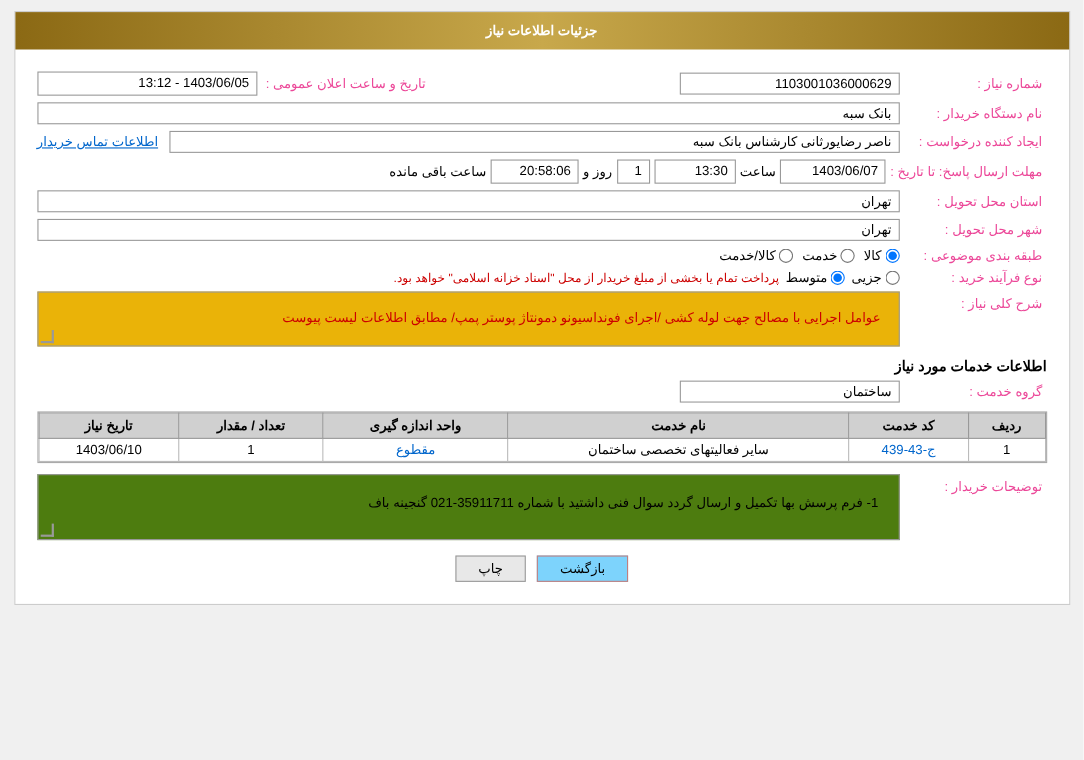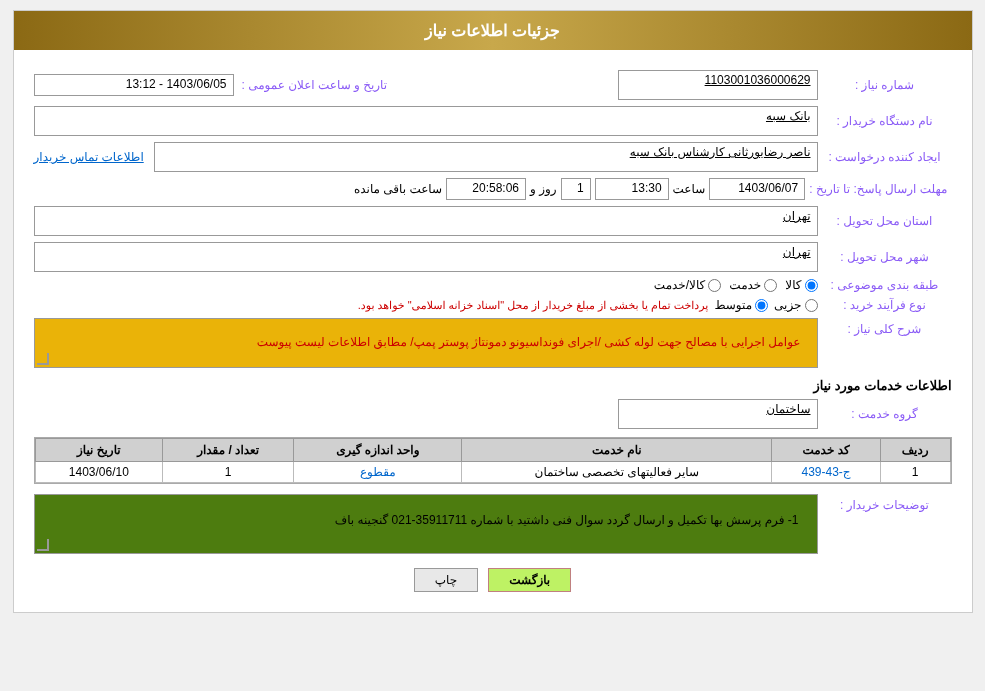--- a/index.html
+++ b/index.html
@@ -14,48 +14,47 @@
       background: #fff;
       border: 1px solid #ccc;
       max-width: 960px;
       margin: 0 auto;
     }
     .page-header {
       background: linear-gradient(to left, #8B6914, #C8A84B, #8B6914);
       color: #fff;
       text-align: center;
       padding: 10px 16px;
-      font-size: 16px;
+      font-size: 12px;
       font-weight: bold;
     }
     .content {
       padding: 10px 20px;
     }
     .form-row {
       display: flex;
       align-items: center;
       margin-bottom: 6px;
       gap: 4px;
     }
     .field-label {
-      color: #8b5cf6;
+      color: #ec4899;
       font-size: 12px;
       white-space: nowrap;
       min-width: 130px;
-      text-align: center;
+      text-align: right;
       padding-right: 4px;
     }
     .field-value {
       border: 1px solid #999;
       padding: 2px 6px;
       font-size: 12px;
       background: #fff;
       flex: 1;
-      height: 30px;
-      text-decoration: underline;
+      height: 20px;
     }
     .field-value-inline {
       border: 1px solid #999;
       padding: 2px 6px;
       font-size: 12px;
       background: #fff;
       height: 22px;
     }
     .link-blue {
       color: #0066cc;
@@ -174,23 +173,22 @@
       font-size: 12px;
       font-family: Tahoma, Arial, sans-serif;
       cursor: pointer;
       border: 1px solid #999;
       background: #e8e8e8;
     }
     .btn-print {
       background: #e8e8e8;
     }
     .btn-back {
-      background: #bef264;
+      background: #7dd3fc;
       border-color: #c08080;
-      font-weight: bold;
     }
     .main-content-relative {
       position: relative;
     }
     .group-row {
       display: flex;
       align-items: center;
       gap: 4px;
       margin-bottom: 6px;
     }

